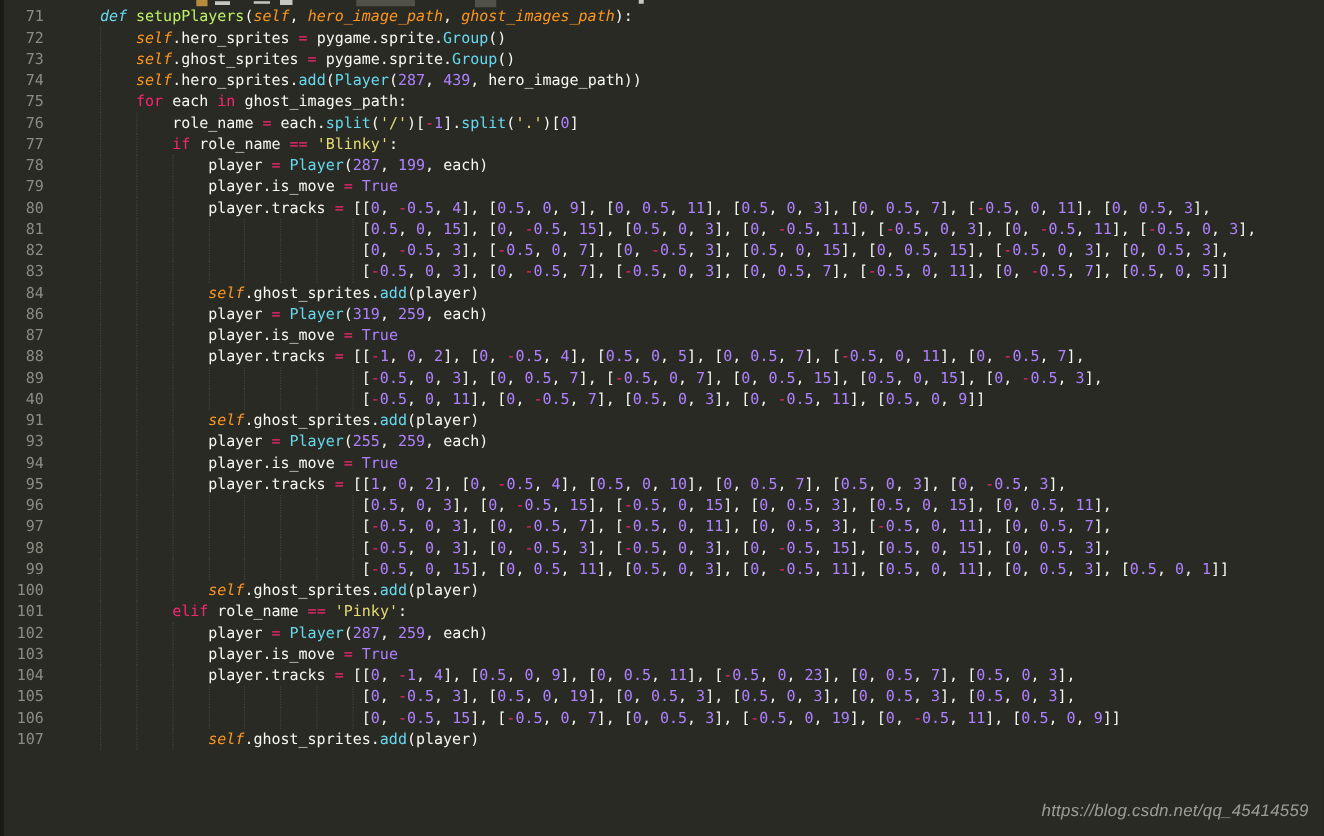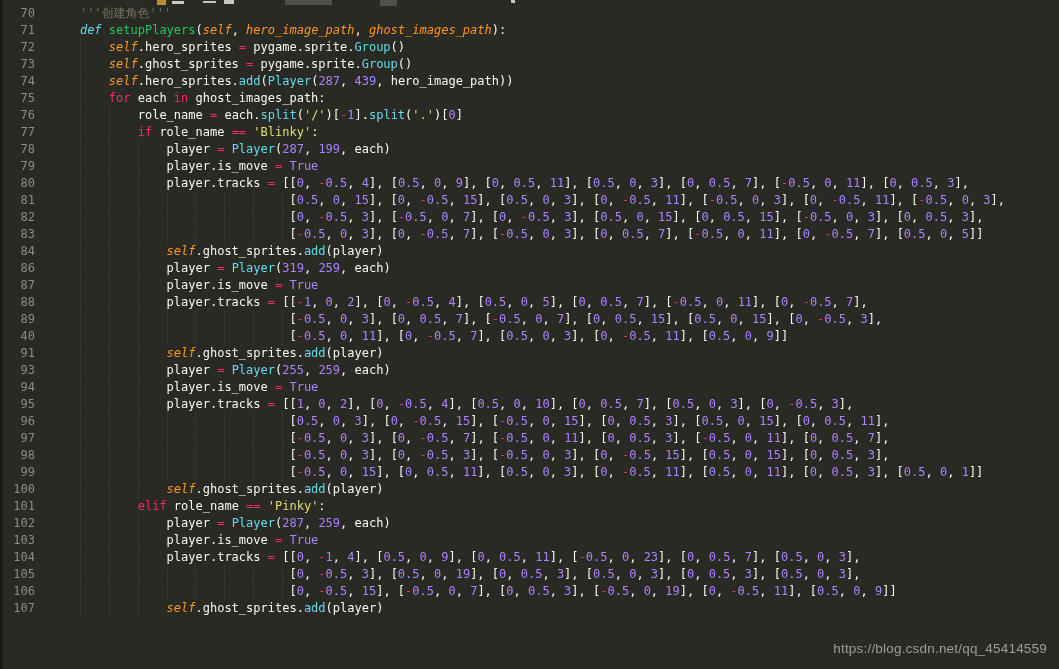--- a/index.html
+++ b/index.html
@@ -20,55 +20,51 @@
     font-size:12px;line-height:17px;user-select:none;
   }
   .code{
     position:relative;flex:1;padding-left:16px;
     font-size:12px;line-height:17px;white-space:pre;color:#f8f8f2;
   }
   .guide{position:absolute;top:0;bottom:0;width:0;border-left:1px dotted rgba(224,224,208,0.13);}
   
   .tk-k{color:#f92672;}
   .tk-kd{color:#66d9ef;font-style:italic;}
-  .tk-f{color:#22c55e;}
+  .tk-f{color:#bef264;}
   .tk-sf{color:#fd971f;font-style:italic;}
   .tk-c{color:#66d9ef;}
   .tk-s{color:#e6db74;}
   .tk-n{color:#ae81ff;}
   .tk-m{color:#75715e;}
   .tk-w{color:#f8f8f2;}
   .watermark{
     position:absolute;right:12px;top:641px;
     font-family:"Liberation Sans",sans-serif;font-size:13.5px;
-    color:#9d9d98;letter-spacing:0.2px;
+    color:#9d9d98;letter-spacing:0.2px;font-style:italic;
   }
 </style>
 </head>
 <body>
 
 <div class="screen">
   <div class="edge-shade"></div>
 
   <div class="cliprow">
     <div class="frag" style="left:157px;top:0;width:9px;height:5px;background:#b58c3c;"></div>
     <div class="frag" style="left:172px;top:1px;width:12px;height:3px;background:#c7c7bf;"></div>
     <div class="frag" style="left:203px;top:1px;width:13px;height:2px;background:#c7c7bf;"></div>
     <div class="frag" style="left:224px;top:0;width:10px;height:4px;background:#c7c7bf;"></div>
     <div class="frag" style="left:285px;top:0;width:47px;height:5px;background:#51514a;"></div>
     <div class="frag" style="left:380px;top:0;width:17px;height:6px;background:#51514a;"></div>
     <div class="frag" style="left:511px;top:0;width:4px;height:3px;background:#c7c7bf;"></div>
   </div>
 
   <div class="lines" id="lines">
       <div class="line">
-        <span class="ln">70</span>
-        <span class="code">    <span class="tk-m">'''创建角色'''</span></span>
-      </div>
-      <div class="line">
         <span class="ln">71</span>
         <span class="code">    <span class="tk-kd">def </span><span class="tk-f">setupPlayers</span><span class="tk-w">(</span><span class="tk-sf">self</span><span class="tk-w">, </span><span class="tk-sf">hero_image_path</span><span class="tk-w">, </span><span class="tk-sf">ghost_images_path</span><span class="tk-w">):</span></span>
       </div>
       <div class="line">
         <span class="ln">72</span>
         <span class="code"><i class="guide" style="left: calc(4ch + 16px);"></i>        <span class="tk-sf">self</span><span class="tk-w">.hero_sprites </span><span class="tk-k">=</span><span class="tk-w"> pygame.sprite.</span><span class="tk-c">Group</span><span class="tk-w">()</span></span>
       </div>
       <div class="line">
         <span class="ln">73</span>
         <span class="code"><i class="guide" style="left: calc(4ch + 16px);"></i>        <span class="tk-sf">self</span><span class="tk-w">.ghost_sprites </span><span class="tk-k">=</span><span class="tk-w"> pygame.sprite.</span><span class="tk-c">Group</span><span class="tk-w">()</span></span>

